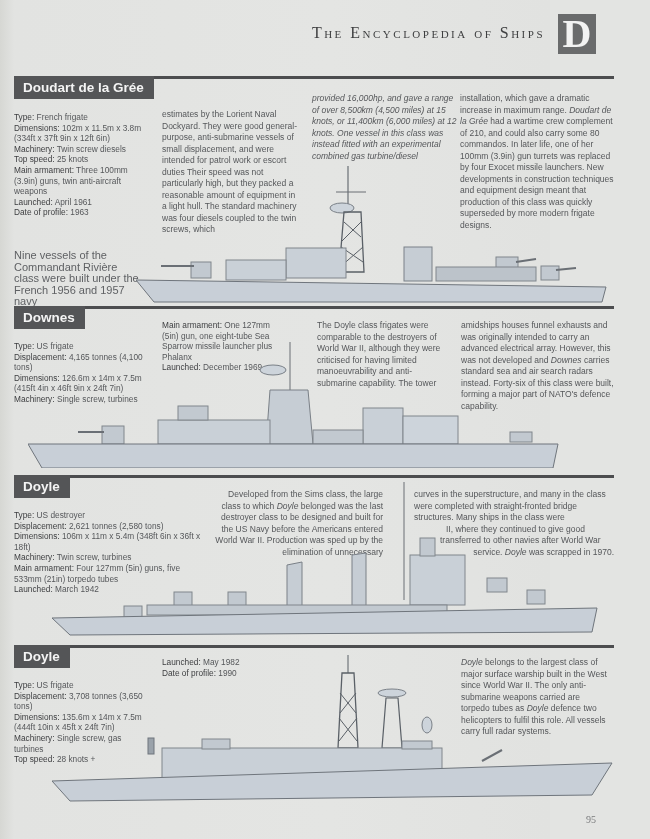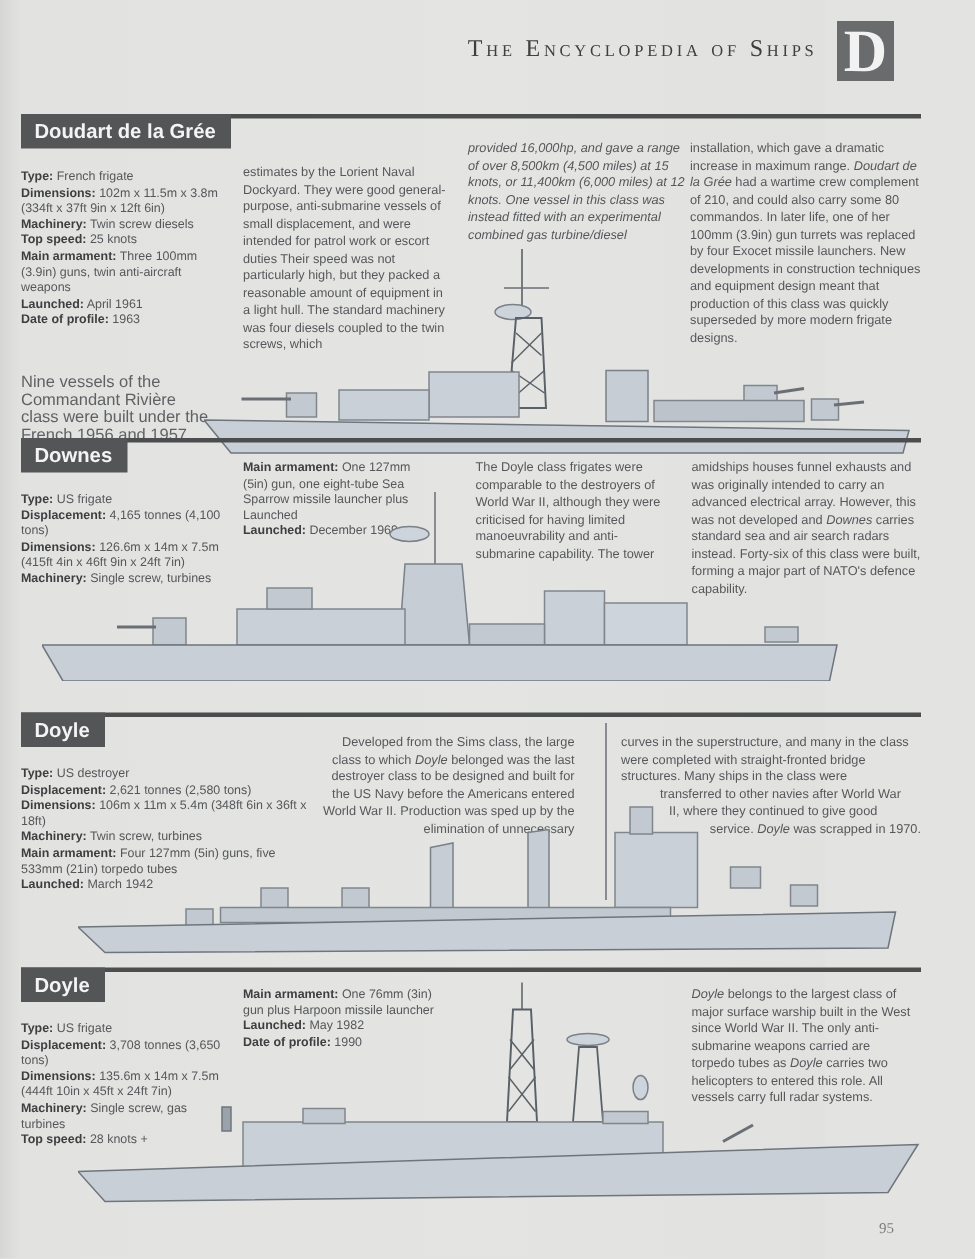--- a/index.html
+++ b/index.html
@@ -16,21 +16,21 @@
     font-family:"Liberation Serif", serif; font-size:16px; letter-spacing:2.5px; color:#3e3f40; font-variant:small-caps; }
   .letter-box { position:absolute; left:558px; top:14px; width:38px; height:40px; background:#6a6b6c;
     color:#f2f2f2; font-family:"Liberation Serif", serif; font-size:40px; line-height:40px; text-align:center; font-weight:bold; }
 
   .section { position:absolute; left:14px; width:600px; }
   .rule { position:absolute; left:0; right:0; top:0; height:3px; background:#4c4d4f; }
   .title-bar { position:absolute; left:0; top:0; height:23px; background:#545557; color:#f4f4f4;
     font-weight:bold; font-size:13.5px; line-height:23px; padding:0 10px 0 9px; }
 
   .spec { position:absolute; font-size:8.3px; line-height:10.6px; color:#55575a; }
-  .spec b { color:#3d3e40; font-weight:bold; }
+  .spec b { color:#3d3e40; font-weight:normal; }
   .spec div { margin:0; }
   .body-col { position:absolute; font-size:8.5px; line-height:11.5px; color:#55575a; }
   .caption { position:absolute; font-size:11px; line-height:11.6px; color:#5f6164; }
   em { font-style:italic; }
 
   .ship { position:absolute; }
   .page-num { position:absolute; left:586px; top:814px; font-family:Liberation Serif, serif; font-size:10px; color:#7b7c7e; }
 </style>
 </head>
 <body>
@@ -75,32 +75,32 @@
       <line x1="25" y1="104" x2="58" y2="104" stroke="#6a6f75" stroke-width="2"></line>
       <rect x="360" y="95" width="22" height="18" fill="#c2c9d0" stroke="#80868c"></rect>
       <line x1="380" y1="100" x2="400" y2="97" stroke="#6a6f75" stroke-width="2"></line>
       <rect x="405" y="104" width="18" height="14" fill="#c2c9d0" stroke="#80868c"></rect>
       <line x1="420" y1="108" x2="440" y2="106" stroke="#6a6f75" stroke-width="2"></line>
       <rect x="300" y="105" width="100" height="14" fill="#bcc3ca" stroke="#80868c"></rect>
       <polygon points="0,118 470,125 466,140 18,140" fill="#c8cfd7" stroke="#6f757c"></polygon>
     </svg>
   </div>
 
-  <div class="section" style="top:292px;height:165px;">
+  <div class="section" style="top:306px;height:165px;">
     <div class="rule"></div>
     <div class="title-bar">Downes</div>
 
     <div class="spec" style="left:0;top:35px;width:135px;">
       <div><b>Type:</b> <span>US frigate</span></div>
       <div><b>Displacement:</b> <span>4,165 tonnes (4,100 tons)</span></div>
       <div><b>Dimensions:</b> <span>126.6m x 14m x 7.5m (415ft 4in x 46ft 9in x 24ft 7in)</span></div>
       <div><b>Machinery:</b> <span>Single screw, turbines</span></div>
     </div>
     <div class="spec" style="left:148px;top:14px;width:125px;">
-      <div><b>Main armament:</b> <span>One 127mm (5in) gun, one eight-tube Sea Sparrow missile launcher plus Launched</span></div>
+      <div><b>Main armament:</b> <span>One 127mm (5in) gun, one eight-tube Sea Sparrow missile launcher plus Phalanx</span></div>
       <div><b>Launched:</b> <span>December 1969</span></div>
     </div>
 
     <div class="body-col" style="left:303px;top:14px;width:130px;">The Doyle class frigates were comparable to the destroyers of World War II, although they were criticised for having limited manoeuvrability and anti-submarine capability. The tower</div>
     <div class="body-col" style="left:447px;top:14px;width:153px;"><span>amidships houses funnel exhausts and was originally intended to carry an advanced electrical array. However, this was not developed and </span><em>Downes</em><span> carries standard sea and air search radars instead. Forty-six of this class were built, forming a major part of NATO's defence capability.</span></div>
 
     <svg class="ship" style="left:14px;top:34px;" width="545" height="128" viewBox="0 0 545 128">
       <line x1="262" y1="2" x2="262" y2="60" stroke="#6a6f75"></line>
       <ellipse cx="245" cy="30" rx="13" ry="5" fill="#cdd4db" stroke="#7a8087"></ellipse>
       <polygon points="242,50 280,50 285,104 238,104" fill="#c6cdd4" stroke="#7a8087"></polygon>
@@ -125,22 +125,22 @@
       <div><b>Displacement:</b> <span>2,621 tonnes (2,580 tons)</span></div>
       <div><b>Dimensions:</b> <span>106m x 11m x 5.4m (348ft 6in x 36ft x 18ft)</span></div>
       <div><b>Machinery:</b> <span>Twin screw, turbines</span></div>
       <div><b>Main armament:</b> <span>Four 127mm (5in) guns, five 533mm (21in) torpedo tubes</span></div>
       <div><b>Launched:</b> <span>March 1942</span></div>
     </div>
 
     <div class="body-col" style="left:199px;top:14px;width:170px;text-align:right;"><span>Developed from the Sims class, the large class to which </span><em>Doyle</em><span> belonged was the last destroyer class to be designed and built for the US Navy before the Americans entered World War II. Production was sped up by the elimination of unnecessary</span></div>
     <div class="body-col" style="left:400px;top:14px;width:200px;">
       <div>curves in the superstructure, and many in the class were completed with straight-fronted bridge structures. Many ships in the class were</div>
+      <div style="padding-left:32px;">II, where they continued to give good</div>
       <div style="padding-left:26px;">transferred to other navies after World War</div>
-      <div style="padding-left:32px;">II, where they continued to give good</div>
       <div style="padding-left:47px;text-align:right;"><span>service. </span><em>Doyle</em><span> was scrapped in 1970.</span></div>
     </div>
 
     <svg class="ship" style="left:38px;top:5px;" width="570" height="160" viewBox="0 0 570 160">
       <line x1="352" y1="2" x2="352" y2="120" stroke="#6a6f75"></line>
       <rect x="358" y="75" width="55" height="50" fill="#c9d0d7" stroke="#80868c"></rect>
       <rect x="368" y="58" width="15" height="18" fill="#c2c9d0" stroke="#80868c"></rect>
       <polygon points="235,85 250,82 250,130 235,130" fill="#c6cdd4" stroke="#7a8087"></polygon>
       <polygon points="300,75 314,73 314,130 300,130" fill="#c6cdd4" stroke="#7a8087"></polygon>
       <rect x="122" y="112" width="18" height="14" fill="#c2c9d0" stroke="#80868c"></rect>
@@ -158,26 +158,25 @@
     <div class="title-bar">Doyle</div>
 
     <div class="spec" style="left:0;top:35px;width:135px;">
       <div><b>Type:</b> <span>US frigate</span></div>
       <div><b>Displacement:</b> <span>3,708 tonnes (3,650 tons)</span></div>
       <div><b>Dimensions:</b> <span>135.6m x 14m x 7.5m (444ft 10in x 45ft x 24ft 7in)</span></div>
       <div><b>Machinery:</b> <span>Single screw, gas turbines</span></div>
       <div><b>Top speed:</b> <span>28 knots +</span></div>
     </div>
     <div class="spec" style="left:148px;top:12px;width:140px;">
-      <div><b>Main armament:</b> <span>One 76mm (3in) gun plus Harpoon missile launcher</span></div>
       <div><b>Launched:</b> <span>May 1982</span></div>
       <div><b>Date of profile:</b> <span>1990</span></div>
     </div>
 
-    <div class="body-col" style="left:447px;top:12px;width:150px;"><em>Doyle</em><span> belongs to the largest class of major surface warship built in the West since World War II. The only anti-submarine weapons carried are torpedo tubes as </span><em>Doyle</em><span> carries two helicopters to entered this role. All vessels carry full radar systems.</span></div>
+    <div class="body-col" style="left:447px;top:12px;width:150px;"><em>Doyle</em><span> belongs to the largest class of major surface warship built in the West since World War II. The only anti-submarine weapons carried are torpedo tubes as </span><em>Doyle</em><span> defence two helicopters to fulfil this role. All vessels carry full radar systems.</span></div>
 
     <svg class="ship" style="left:38px;top:8px;" width="570" height="150" viewBox="0 0 570 150">
       <polygon points="290,20 302,20 306,95 286,95" fill="none" stroke="#5a6067" stroke-width="1.3"></polygon>
       <line x1="288" y1="40" x2="304" y2="60" stroke="#5a6067"></line>
         <line x1="304" y1="40" x2="288" y2="60" stroke="#5a6067"></line>
       <line x1="287" y1="65" x2="305" y2="88" stroke="#5a6067"></line>
         <line x1="305" y1="65" x2="287" y2="88" stroke="#5a6067"></line>
       <line x1="296" y1="2" x2="296" y2="20" stroke="#5a6067"></line>
       <ellipse cx="340" cy="40" rx="14" ry="4" fill="#cdd4db" stroke="#7a8087"></ellipse>
       <polygon points="334,45 346,45 350,95 330,95" fill="none" stroke="#5a6067" stroke-width="1.2"></polygon>

